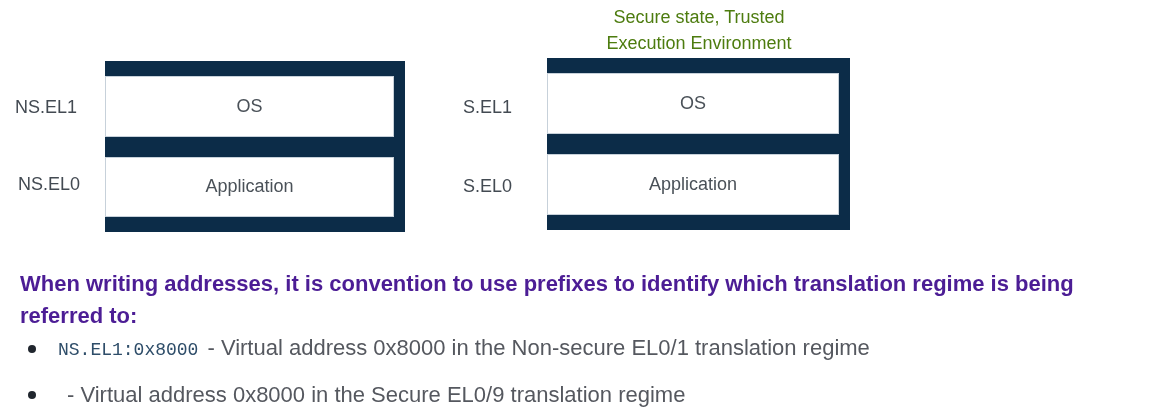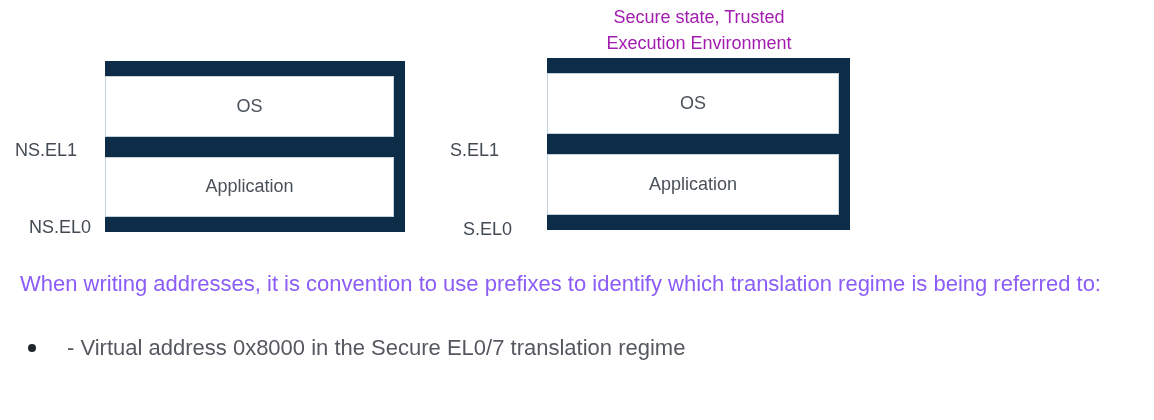--- a/index.html
+++ b/index.html
@@ -8,34 +8,33 @@
     width: 1154px;
     height: 420px;
     background: #ffffff;
     overflow: hidden;
     font-family: "Liberation Sans", "DejaVu Sans", sans-serif;
   }
 
   
   .dg-title {
     position: absolute;
-    color: #a21caf;
+    color: #4d7c0f;
     font-size: 18px;
     line-height: 26px;
     text-align: center;
   }
   .t-left  { left: 105px; top: 27px; width: 300px; }
   .t-right { left: 598px; top: 4px;  width: 202px; }
 
   .el-label {
     position: absolute;
     color: #434a52;
     font-size: 18px;
     line-height: 20px;
-    margin-top: 43px;
   }
 
   .outer-box {
     position: absolute;
     background: #0c2c48;
     box-sizing: border-box;
     display: flex;
     flex-direction: column;
     gap: 20px;
     padding: 15px 11px 15px 0;
@@ -54,23 +53,24 @@
     color: #4a5158;
     font-size: 18px;
   }
 
   
   .paragraph {
     position: absolute;
     left: 20px;
     top: 246px;
     width: 1125px;
-    color: #8b5cf6;
+    color: #4c1d95;
     font-size: 22px;
     line-height: 32px;
+    font-weight: bold;
   }
 
   .bullet-list {
     position: absolute;
     left: 20px;
     top: 334px;
     margin: 0;
     padding: 0;
     list-style: none;
   }
@@ -103,40 +103,45 @@
   }
 </style>
 </head>
 <body>
 
 <div class="canvas">
 
 
   <div class="el-label" style="left:15px; top:97px;">NS.EL1</div>
 
-  <div class="el-label" style="left:29px; top:174px;">NS.EL0</div>
+  <div class="el-label" style="left:18px; top:174px;">NS.EL0</div>
 
   <div class="outer-box ob-left">
     <div class="inner-box">OS</div>
     <div class="inner-box">Application</div>
   </div>
 
   <div class="dg-title t-right">Secure state, Trusted Execution Environment</div>
 
-  <div class="el-label" style="left:450px; top:97px;">S.EL1</div>
+  <div class="el-label" style="left:463px; top:97px;">S.EL1</div>
 
   <div class="el-label" style="left:463px; top:176px;">S.EL0</div>
 
   <div class="outer-box ob-right">
     <div class="inner-box">OS</div>
     <div class="inner-box">Application</div>
   </div>
 
   <p class="paragraph">When writing addresses, it is convention to use prefixes to identify which translation regime is being referred to:</p>
 
   <ul class="bullet-list">
     <li class="bullet-item">
       <span class="bullet-marker"></span>
-      <span class="bullet-text">- Virtual address 0x8000 in the Secure EL0/7 translation regime</span>
+      <span class="bullet-code">NS.EL1:0x8000</span>
+      <span class="bullet-text">- Virtual address 0x8000 in the Non-secure EL0/1 translation regime</span>
+    </li>
+    <li class="bullet-item">
+      <span class="bullet-marker"></span>
+      <span class="bullet-text">- Virtual address 0x8000 in the Secure EL0/9 translation regime</span>
     </li>
   </ul>
 
 </div>
 
 </body></html>

